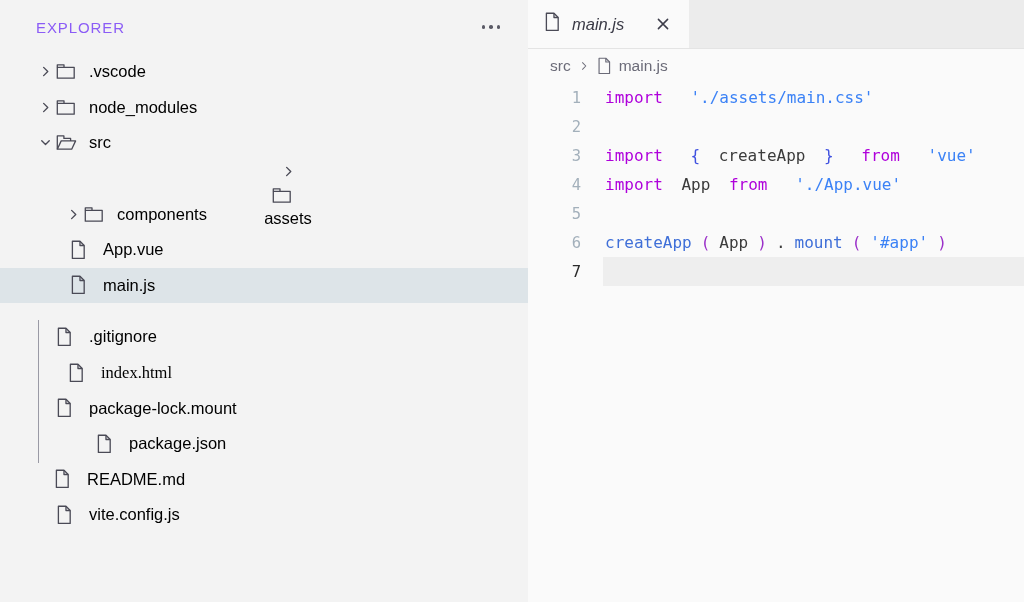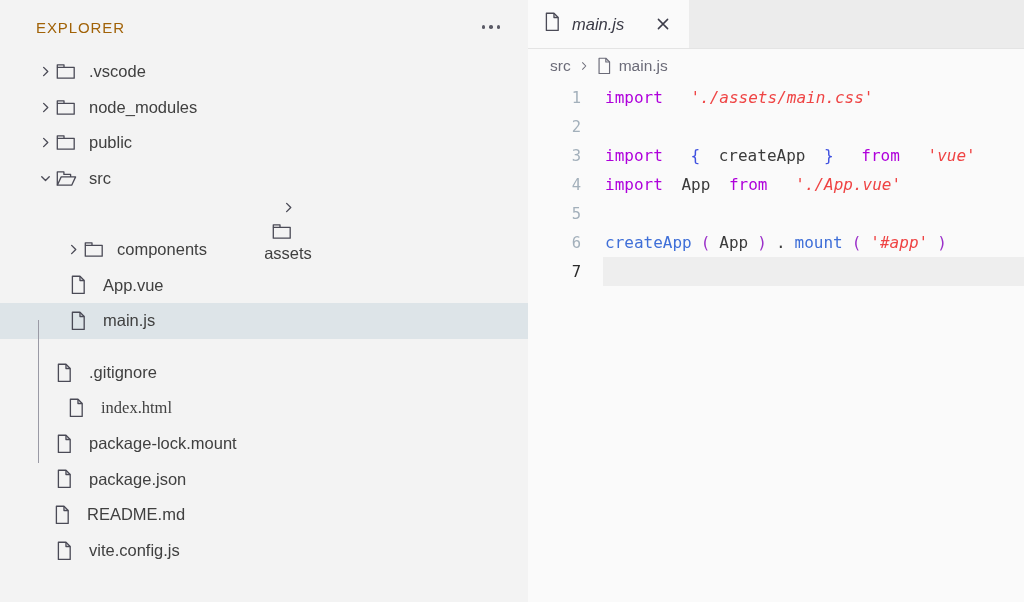--- a/index.html
+++ b/index.html
@@ -34,21 +34,21 @@
   .sidebar-title-row {
     height: 54px;
     display: flex;
     align-items: center;
     padding: 0 22px 0 36px;
     box-sizing: border-box;
   }
   .sidebar-title {
     font-size: 15px;
     letter-spacing: 0.9px;
-    color: #a16207;
+    color: #8b5cf6;
     flex: 1;
     user-select: none;
   }
   .more-actions {
     width: 30px;
     height: 26px;
     display: flex;
     align-items: center;
     justify-content: center;
     gap: 4px;
@@ -88,21 +88,21 @@
     align-items: center;
     position: relative;
     box-sizing: border-box;
     white-space: nowrap;
   }
   .row.selected {
     background: #dde4e8;
   }
   .row .label {
     font-size: 16.5px;
-    color: #404040;
+    color: #000000;
     user-select: none;
   }
 
   
   .twisty {
     width: 22px;
     height: 22px;
     display: flex;
     align-items: center;
     justify-content: center;
@@ -221,21 +221,21 @@
     align-self: stretch;
     display: flex;
     align-items: center;
     padding-left: 2px;
     white-space: pre;
     letter-spacing: 0px;
     gap: 9px;
   }
 
   .tok-kw   { color: #af00db; }
-  .tok-str  { color: #ef4444; font-style: italic; }
+  .tok-str  { color: #3b82f6; }
   .tok-fn   { color: #3f6fd8; }
   .tok-id   { color: #3b3b3b; }
   .tok-br   { color: #3f51e0; }
   .tok-punc { color: #9b30c9; }
   .tok-dot  { color: #3b3b3b; }
 </style>
 </head>
 <body>
 
 <div class="workbench">
@@ -279,34 +279,20 @@
               <svg width="20" height="17" viewBox="0 0 20 17">
                 <path d="M1.3 4.3 V15.2 H18.2 V4.3 Z" fill="none" stroke="#4a4a56" stroke-width="1.3" stroke-linejoin="round"></path>
                 <path d="M1.3 4.3 V1.8 H8.0 V4.3" fill="none" stroke="#4a4a56" stroke-width="1.3" stroke-linejoin="round"></path>
               </svg>
             </span>
             <span class="label">node_modules</span>
           </div>
           <div class="row" style="padding-left: 34px;">
             <span class="twisty">
               <svg width="15" height="15" viewBox="0 0 16 16">
-                <path d="M6 3.6 L10.4 8 L6 12.4" fill="none" stroke="#4a4a56" stroke-width="1.45" stroke-linecap="round" stroke-linejoin="round"></path>
-              </svg>
-            </span>
-            <span class="icon-slot">
-              <svg width="20" height="17" viewBox="0 0 20 17">
-                <path d="M1.3 4.3 V15.2 H18.2 V4.3 Z" fill="none" stroke="#4a4a56" stroke-width="1.3" stroke-linejoin="round"></path>
-                <path d="M1.3 4.3 V1.8 H8.0 V4.3" fill="none" stroke="#4a4a56" stroke-width="1.3" stroke-linejoin="round"></path>
-              </svg>
-            </span>
-            <span class="label">public</span>
-          </div>
-          <div class="row" style="padding-left: 34px;">
-            <span class="twisty">
-              <svg width="15" height="15" viewBox="0 0 16 16">
                 <path d="M4 6.2 L8 10.2 L12 6.2" fill="none" stroke="#4a4a56" stroke-width="1.45" stroke-linecap="round" stroke-linejoin="round"></path>
               </svg>
             </span>
             <span class="icon-slot">
               <svg width="21" height="17" viewBox="0 0 21 17">
                 <path d="M1.3 15.2 V1.9 H7.9 V4.4 H14.6 V6.9" fill="none" stroke="#4a4a56" stroke-width="1.3" stroke-linejoin="round"></path>
                 <path d="M1.3 15.2 L5.2 6.9 H19.6 L15.7 15.2 Z" fill="none" stroke="#4a4a56" stroke-width="1.3" stroke-linejoin="round"></path>
               </svg>
             </span>
             <span class="label">src</span>
@@ -382,21 +368,21 @@
           <div class="row" style="padding-left: 34px;">
             <span class="twisty empty"></span>
             <span class="icon-slot">
               <svg width="17" height="20" viewBox="0 0 16 19">
                 <path d="M2.2 1.2 H9.4 L13.4 5.2 V17.5 H2.2 Z" fill="none" stroke="#4a4a56" stroke-width="1.25" stroke-linejoin="round"></path>
                 <path d="M9.4 1.2 V5.2 H13.4" fill="none" stroke="#4a4a56" stroke-width="1.25" stroke-linejoin="round"></path>
               </svg>
             </span>
             <span class="label">package-lock.mount</span>
           </div>
-          <div class="row" style="padding-left: 34px;">
+          <div class="row" style="padding-left: 34px; margin-left: 40px;">
             <span class="twisty empty"></span>
             <span class="icon-slot">
               <svg width="17" height="20" viewBox="0 0 16 19">
                 <path d="M2.2 1.2 H9.4 L13.4 5.2 V17.5 H2.2 Z" fill="none" stroke="#4a4a56" stroke-width="1.25" stroke-linejoin="round"></path>
                 <path d="M9.4 1.2 V5.2 H13.4" fill="none" stroke="#4a4a56" stroke-width="1.25" stroke-linejoin="round"></path>
               </svg>
             </span>
             <span class="label">package.json</span>
           </div>
           <div class="row" style="padding-left: 32px;">

